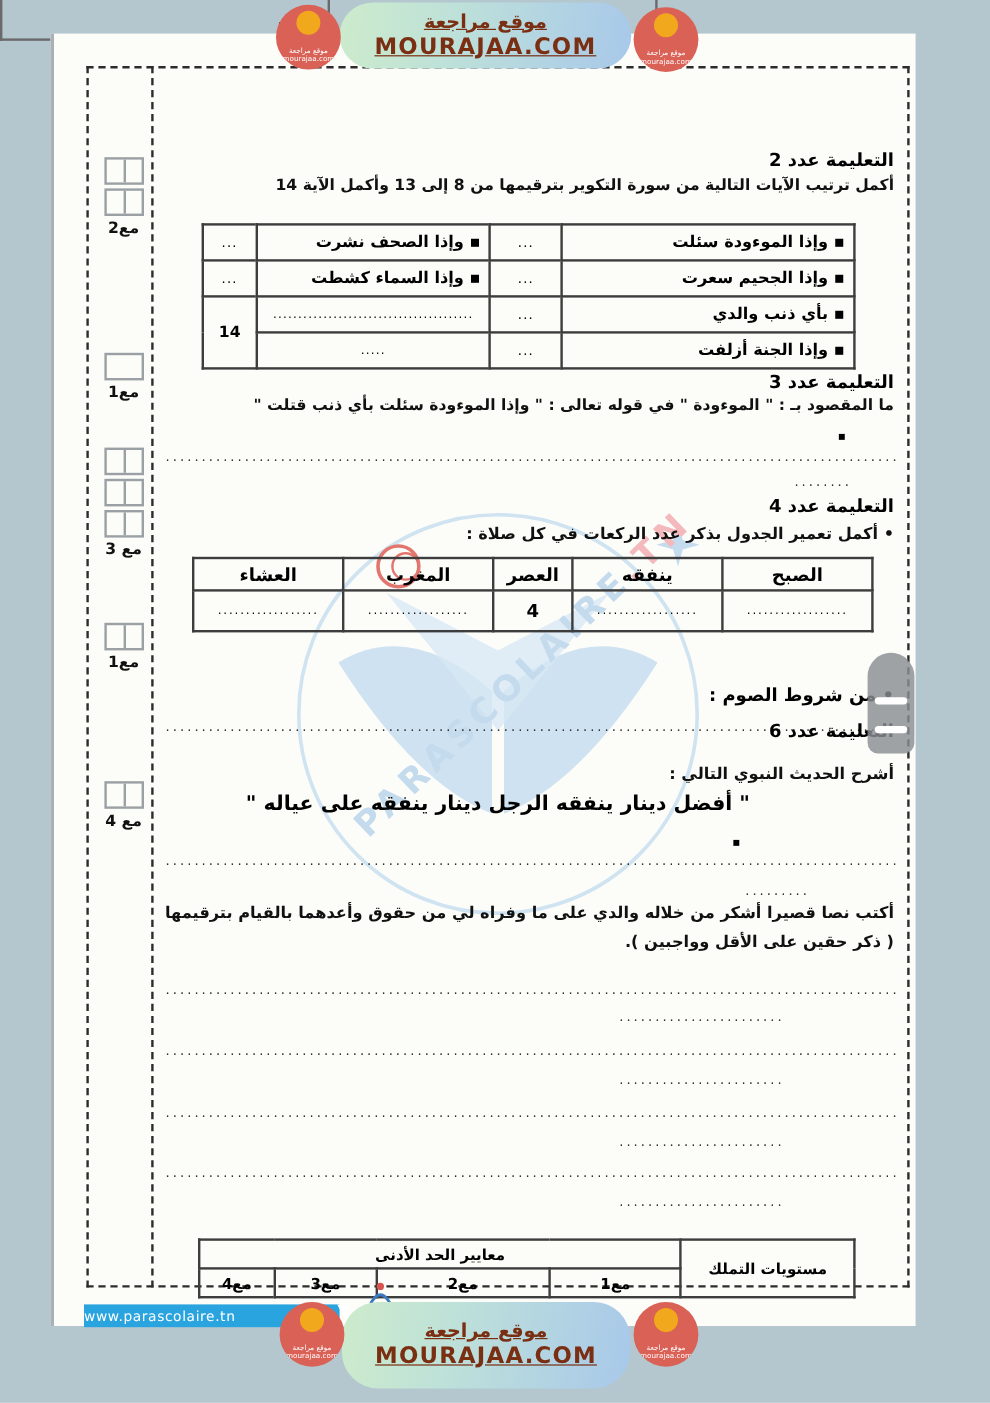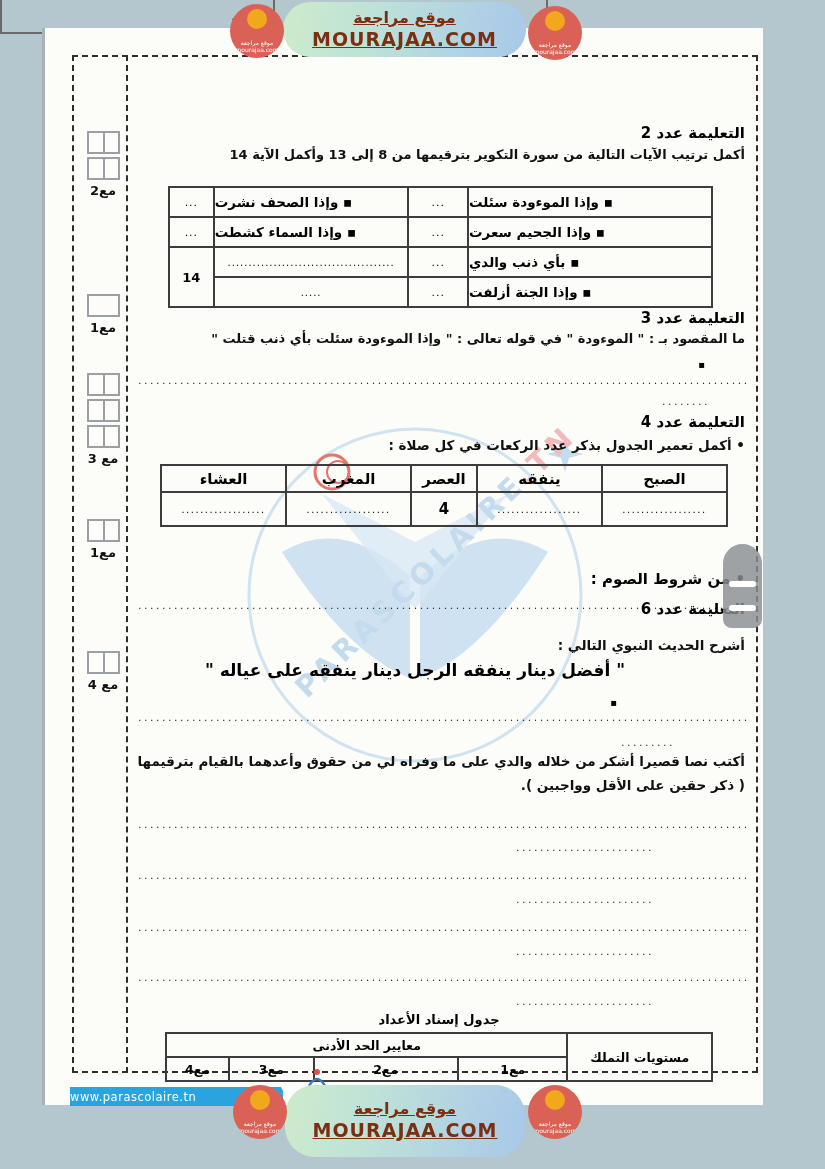--- a/index.html
+++ b/index.html
@@ -28,21 +28,21 @@
   
   table { border-collapse:collapse; direction:rtl; z-index:4; position:absolute; background:transparent; }
   td, th { border:2px solid #3d3d3d; color:#000; }
 
   #top-table { left:165px; top:57px; width:548px; height:34px; border:2px solid #6a6a6a; border-top:none; display:flex; z-index:3; }
   #top-table .cell { flex:1; display:flex; align-items:center; justify-content:flex-end; padding-right:38px; font-size:12px; color:#222; }
   #top-table .cell:first-child { border-right:2px solid #6a6a6a; }
 
   #verse-table { left:168px; top:186px; width:545px; }
   #verse-table tr { height:30px; }
-  .vt-verse { text-align:left; padding-right:7px; font-weight:700; font-size:13.5px; white-space:nowrap; overflow:hidden; }
+  .vt-verse { text-align:right; padding-right:7px; font-weight:700; font-size:13.5px; white-space:nowrap; overflow:hidden; }
   .vt-num  { text-align:center; font-size:11px; letter-spacing:1px; }
   .vt-dots { text-align:center; font-size:10px; letter-spacing:1px; overflow:hidden; white-space:nowrap; max-width:195px; }
   .vt-14   { text-align:center; font-size:13px; font-weight:600; }
 
   #prayer-table { left:160px; top:464px; width:568px; }
   #prayer-table th { height:27px; font-size:15px; font-weight:700; text-align:center; background:transparent; }
   #prayer-table td { height:34px; text-align:center; font-size:10px; letter-spacing:1.5px; overflow:hidden; white-space:nowrap; max-width:113px; }
   #prayer-table td.num { font-size:15px; font-weight:600; letter-spacing:0; }
 
   #grades-title { position:absolute; left:165px; top:1012px; width:548px; text-align:center; font-size:13px; font-weight:700; direction:rtl; color:#000; z-index:4; }
@@ -211,21 +211,20 @@
 
 <div class="dotline" style="top:818px">......................................................................................................................................................</div>
 <div class="shortdots" style="right:172px;top:841px;width:137px">..................................</div>
 <div class="dotline" style="top:869px">......................................................................................................................................................</div>
 <div class="shortdots" style="right:172px;top:893px;width:137px">..................................</div>
 <div class="dotline" style="top:921px">......................................................................................................................................................</div>
 <div class="shortdots" style="right:172px;top:945px;width:137px">..................................</div>
 <div class="dotline" style="top:971px">......................................................................................................................................................</div>
 <div class="shortdots" style="right:172px;top:995px;width:137px">..................................</div>
 
-<div id="grades-title">جدول إسناد الأعداد</div>
 <table id="grades-table">
   <colgroup>
         <col style="width:145px">
         <col style="width:110px">
         <col style="width:145px">
         <col style="width:85px">
         <col style="width:63px">
       </colgroup>
   <tbody>
         <tr class="r1">

